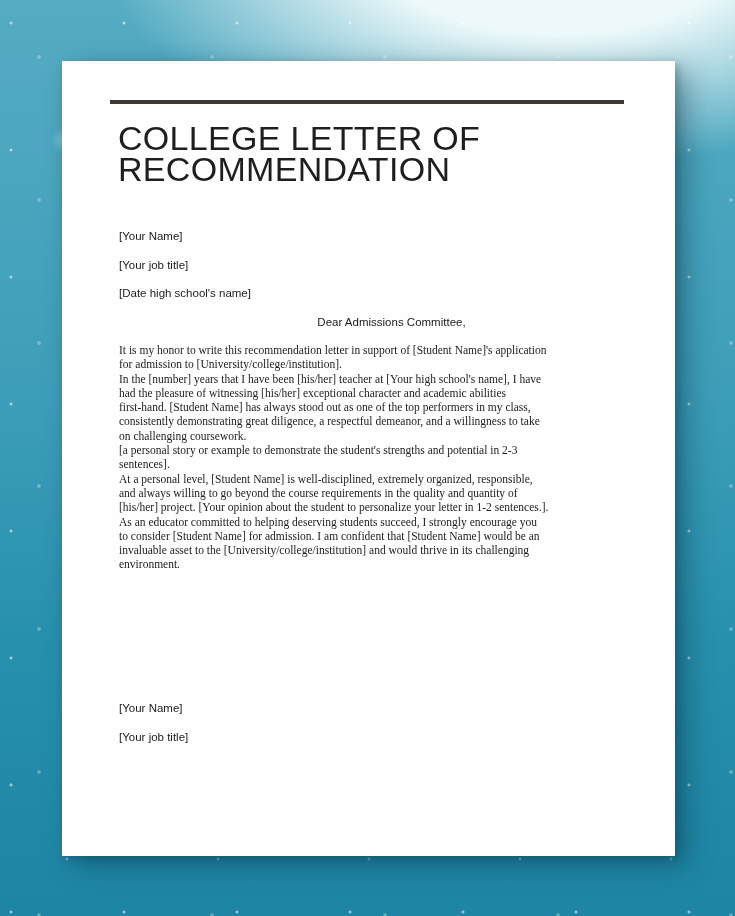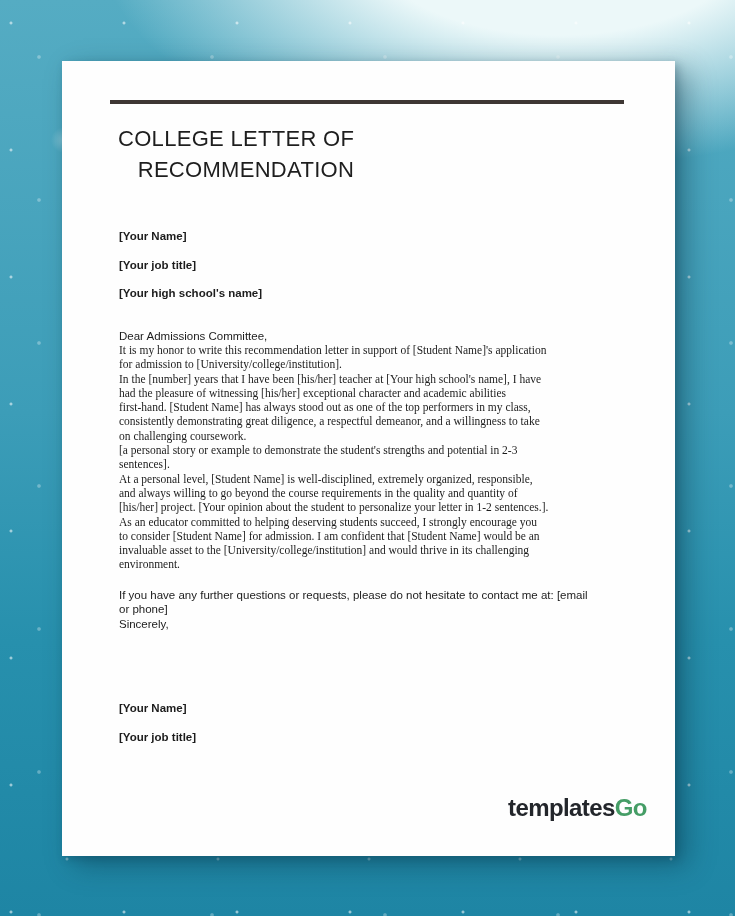--- a/index.html
+++ b/index.html
@@ -34,36 +34,35 @@
     background: var(--page-bg, #fefefe);
     box-shadow: 12px 9px 26px rgba(8,48,66,.40), 3px 3px 8px rgba(8,48,66,.25);
   }
   .rule {
     position: absolute; left: 48px; top: 39px;
     width: 514px; height: 4px;
     background: var(--rule, #3e3734);
   }
   .title {
     position: absolute; left: 56px; top: 62px; margin: 0;
-    font-size: 22px; line-height: 31px; font-weight: 400;
+    font-size: 34px; line-height: 31px; font-weight: 400;
     letter-spacing: .3px;
     color: #1e1e1e;
     white-space: pre-line;
-    text-align: right;
   }
   .textblock {
     position: absolute; left: 57px; width: 545px;
     font-size: 11.5px; line-height: 14.3px;
     color: var(--text, #1c1c1c);
     white-space: pre-line;
   }
-  .textblock div { white-space: pre-line; font-weight: bold; }
+  .textblock div { white-space: pre-line; }
   #sender     { top: 154px; }
   #dateline   { top: 225px; }
-  #salutation { top: 268px; }
+  #salutation { top: 254px; text-align: center; }
   #body1      { top: 282px; font-family: Liberation Serif, serif; }
   #body2      { top: 527px; }
   #signature  { top: 626px; }
   .logo {
     position: absolute; left: 446px; top: 733px;
     font-weight: 700; font-size: 24px; letter-spacing: -0.6px;
     color: var(--brand-dark, #23262b);
   }
   .logo .go { color: var(--accent, #459d66); }
 </style>
@@ -74,21 +73,21 @@
   <div class="page">
 
     <div class="rule"></div>
 
     <h1 class="title">COLLEGE LETTER OF
 RECOMMENDATION</h1>
 
     <div class="textblock" id="sender">
       <div>[Your Name]</div>
       <div>[Your job title]</div>
-      <div>[Your high school's name]</div>
+      <div>[Date high school's name]</div>
     </div>
 
 
     <div class="textblock" id="salutation">Dear Admissions Committee,</div>
 
     <div class="textblock" id="body1">It is my honor to write this recommendation letter in support of [Student Name]'s application
 for admission to [University/college/institution].
 In the [number] years that I have been [his/her] teacher at [Your high school's name], I have
 had the pleasure of witnessing [his/her] exceptional character and academic abilities
 first-hand. [Student Name] has always stood out as one of the top performers in my class,
@@ -97,27 +96,21 @@
 [a personal story or example to demonstrate the student's strengths and potential in 2-3
 sentences].
 At a personal level, [Student Name] is well-disciplined, extremely organized, responsible,
 and always willing to go beyond the course requirements in the quality and quantity of
 [his/her] project. [Your opinion about the student to personalize your letter in 1-2 sentences.].
 As an educator committed to helping deserving students succeed, I strongly encourage you
 to consider [Student Name] for admission. I am confident that [Student Name] would be an
 invaluable asset to the [University/college/institution] and would thrive in its challenging
 environment.</div>
 
-    <div class="textblock" id="body2">If you have any further questions or requests, please do not hesitate to contact me at: [email
-or phone]
-Sincerely,</div>
 
     <div class="textblock" id="signature">
       <div>[Your Name]</div>
       <div>[Your job title]</div>
     </div>
 
-    <div class="logo">
-      <span>templates</span><span class="go">Go</span>
-    </div>
 
   </div>
 </div>
 
 </body></html>

